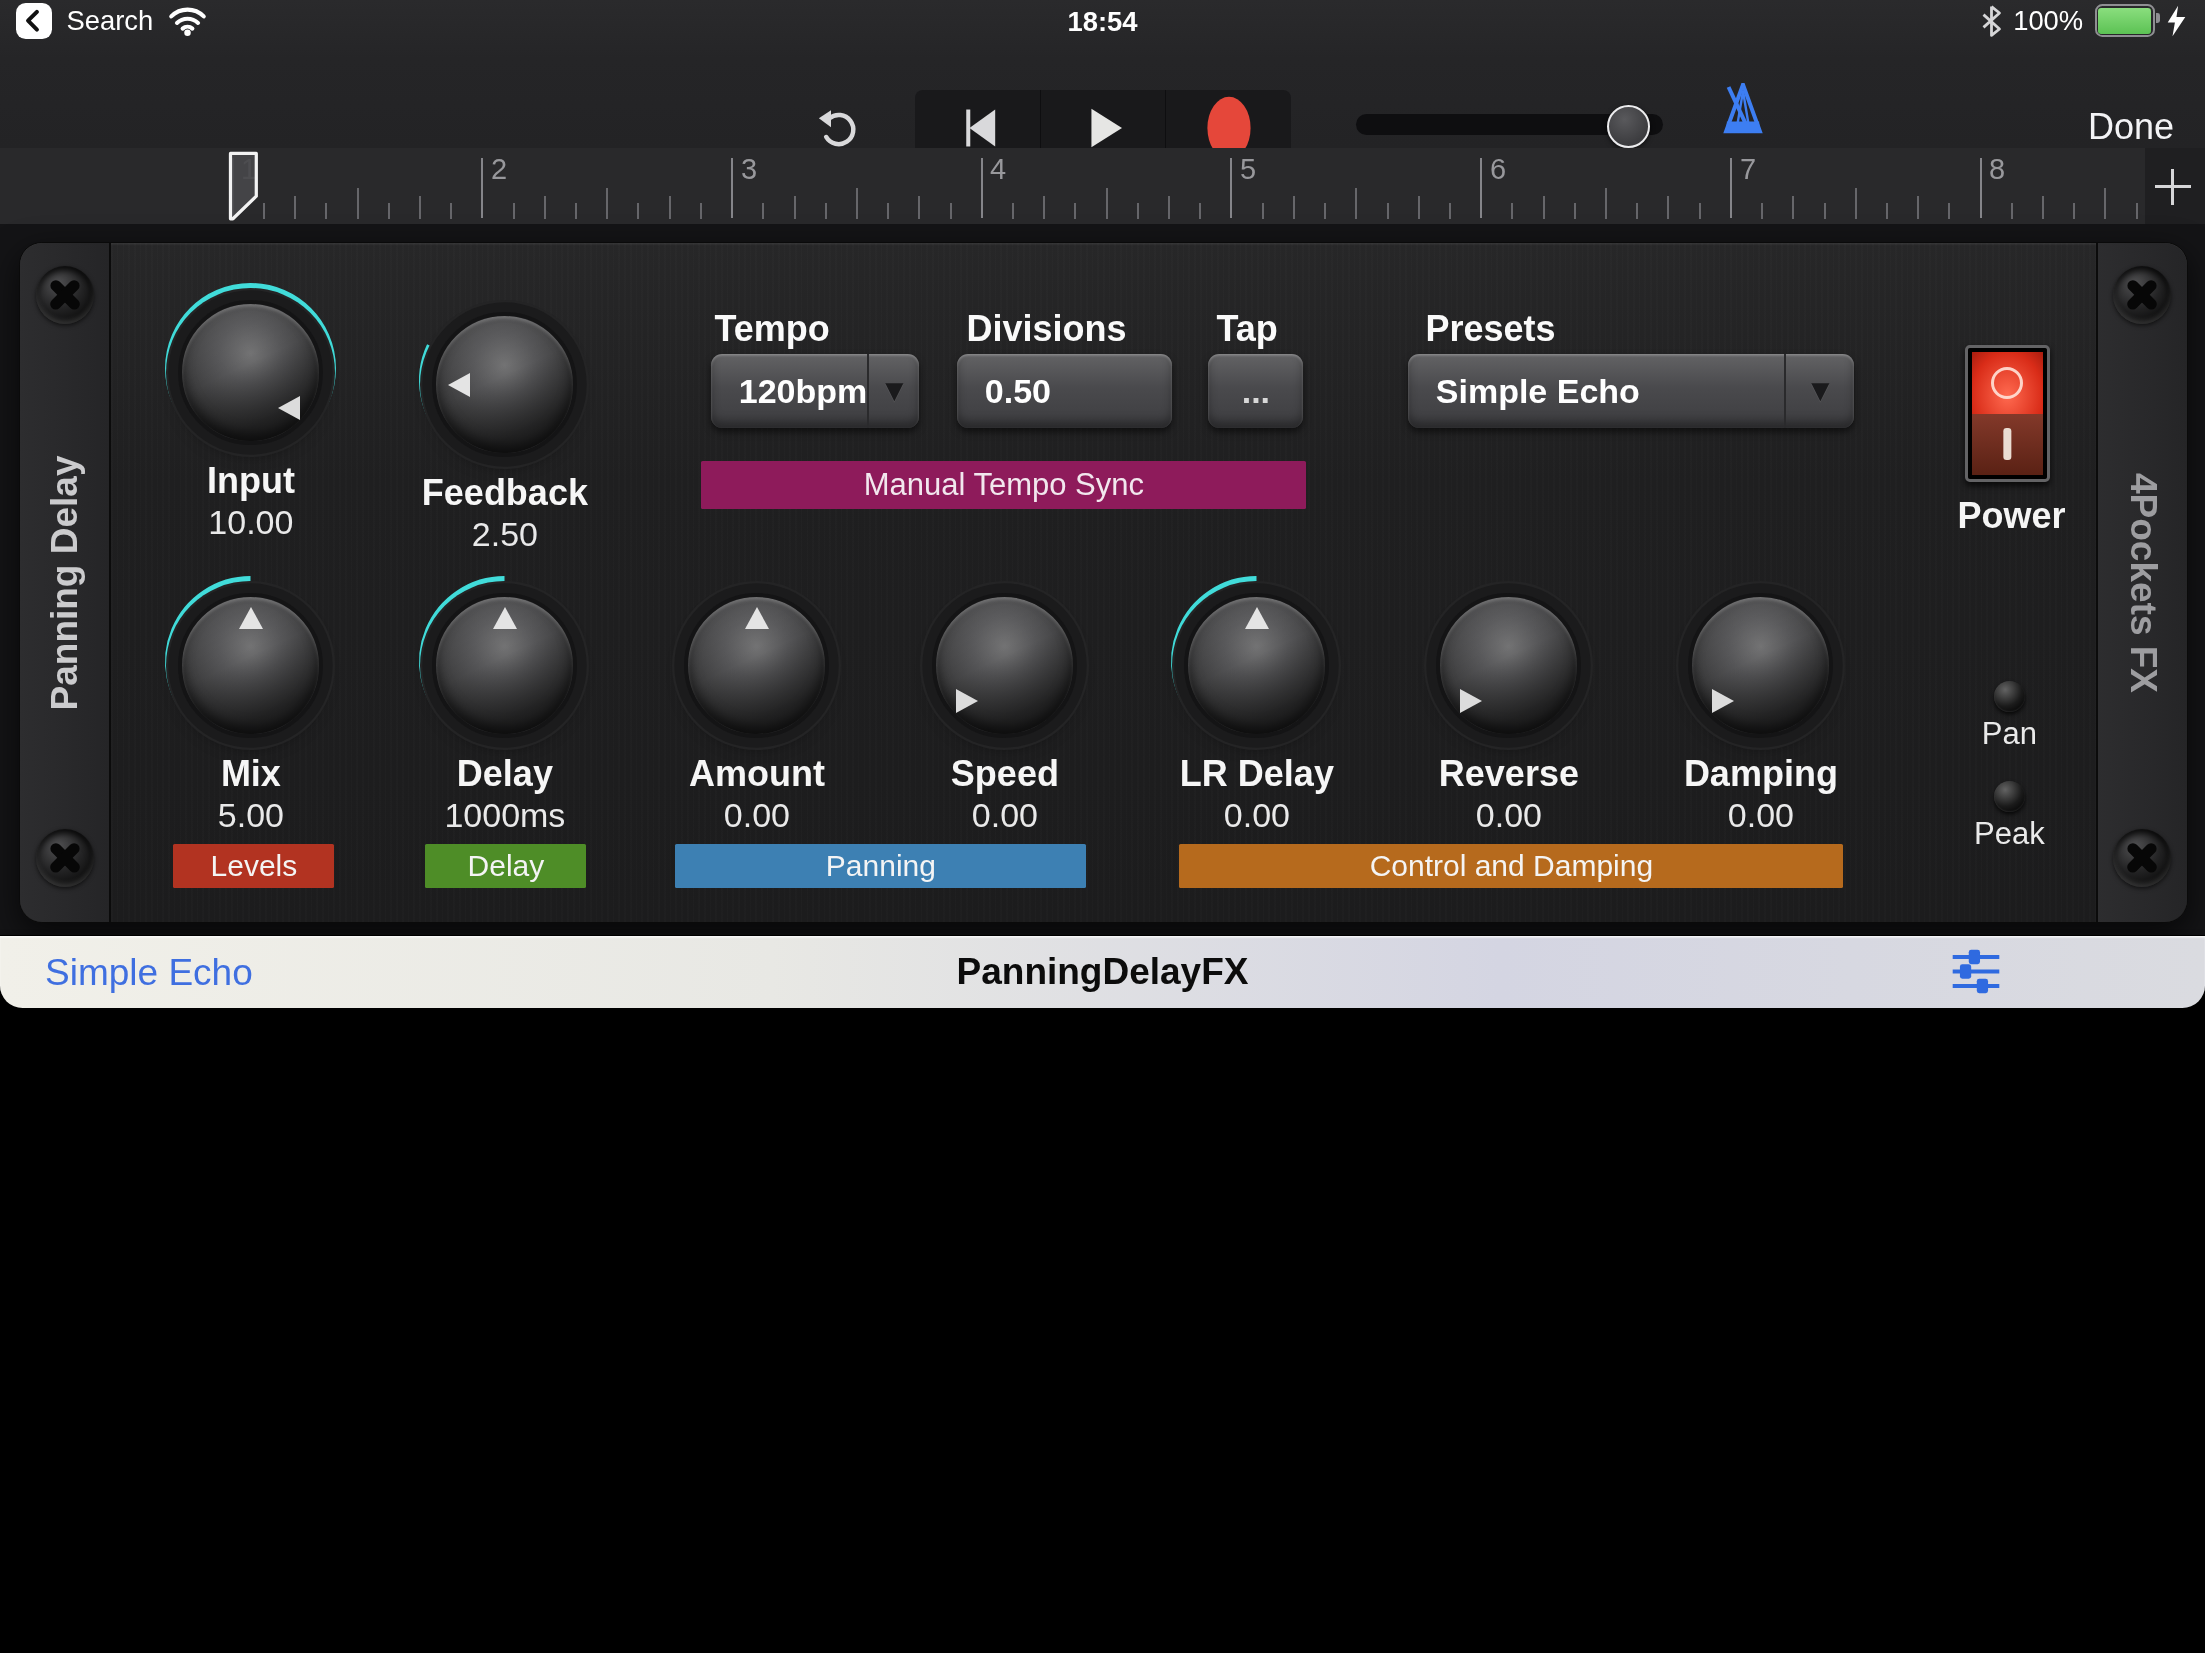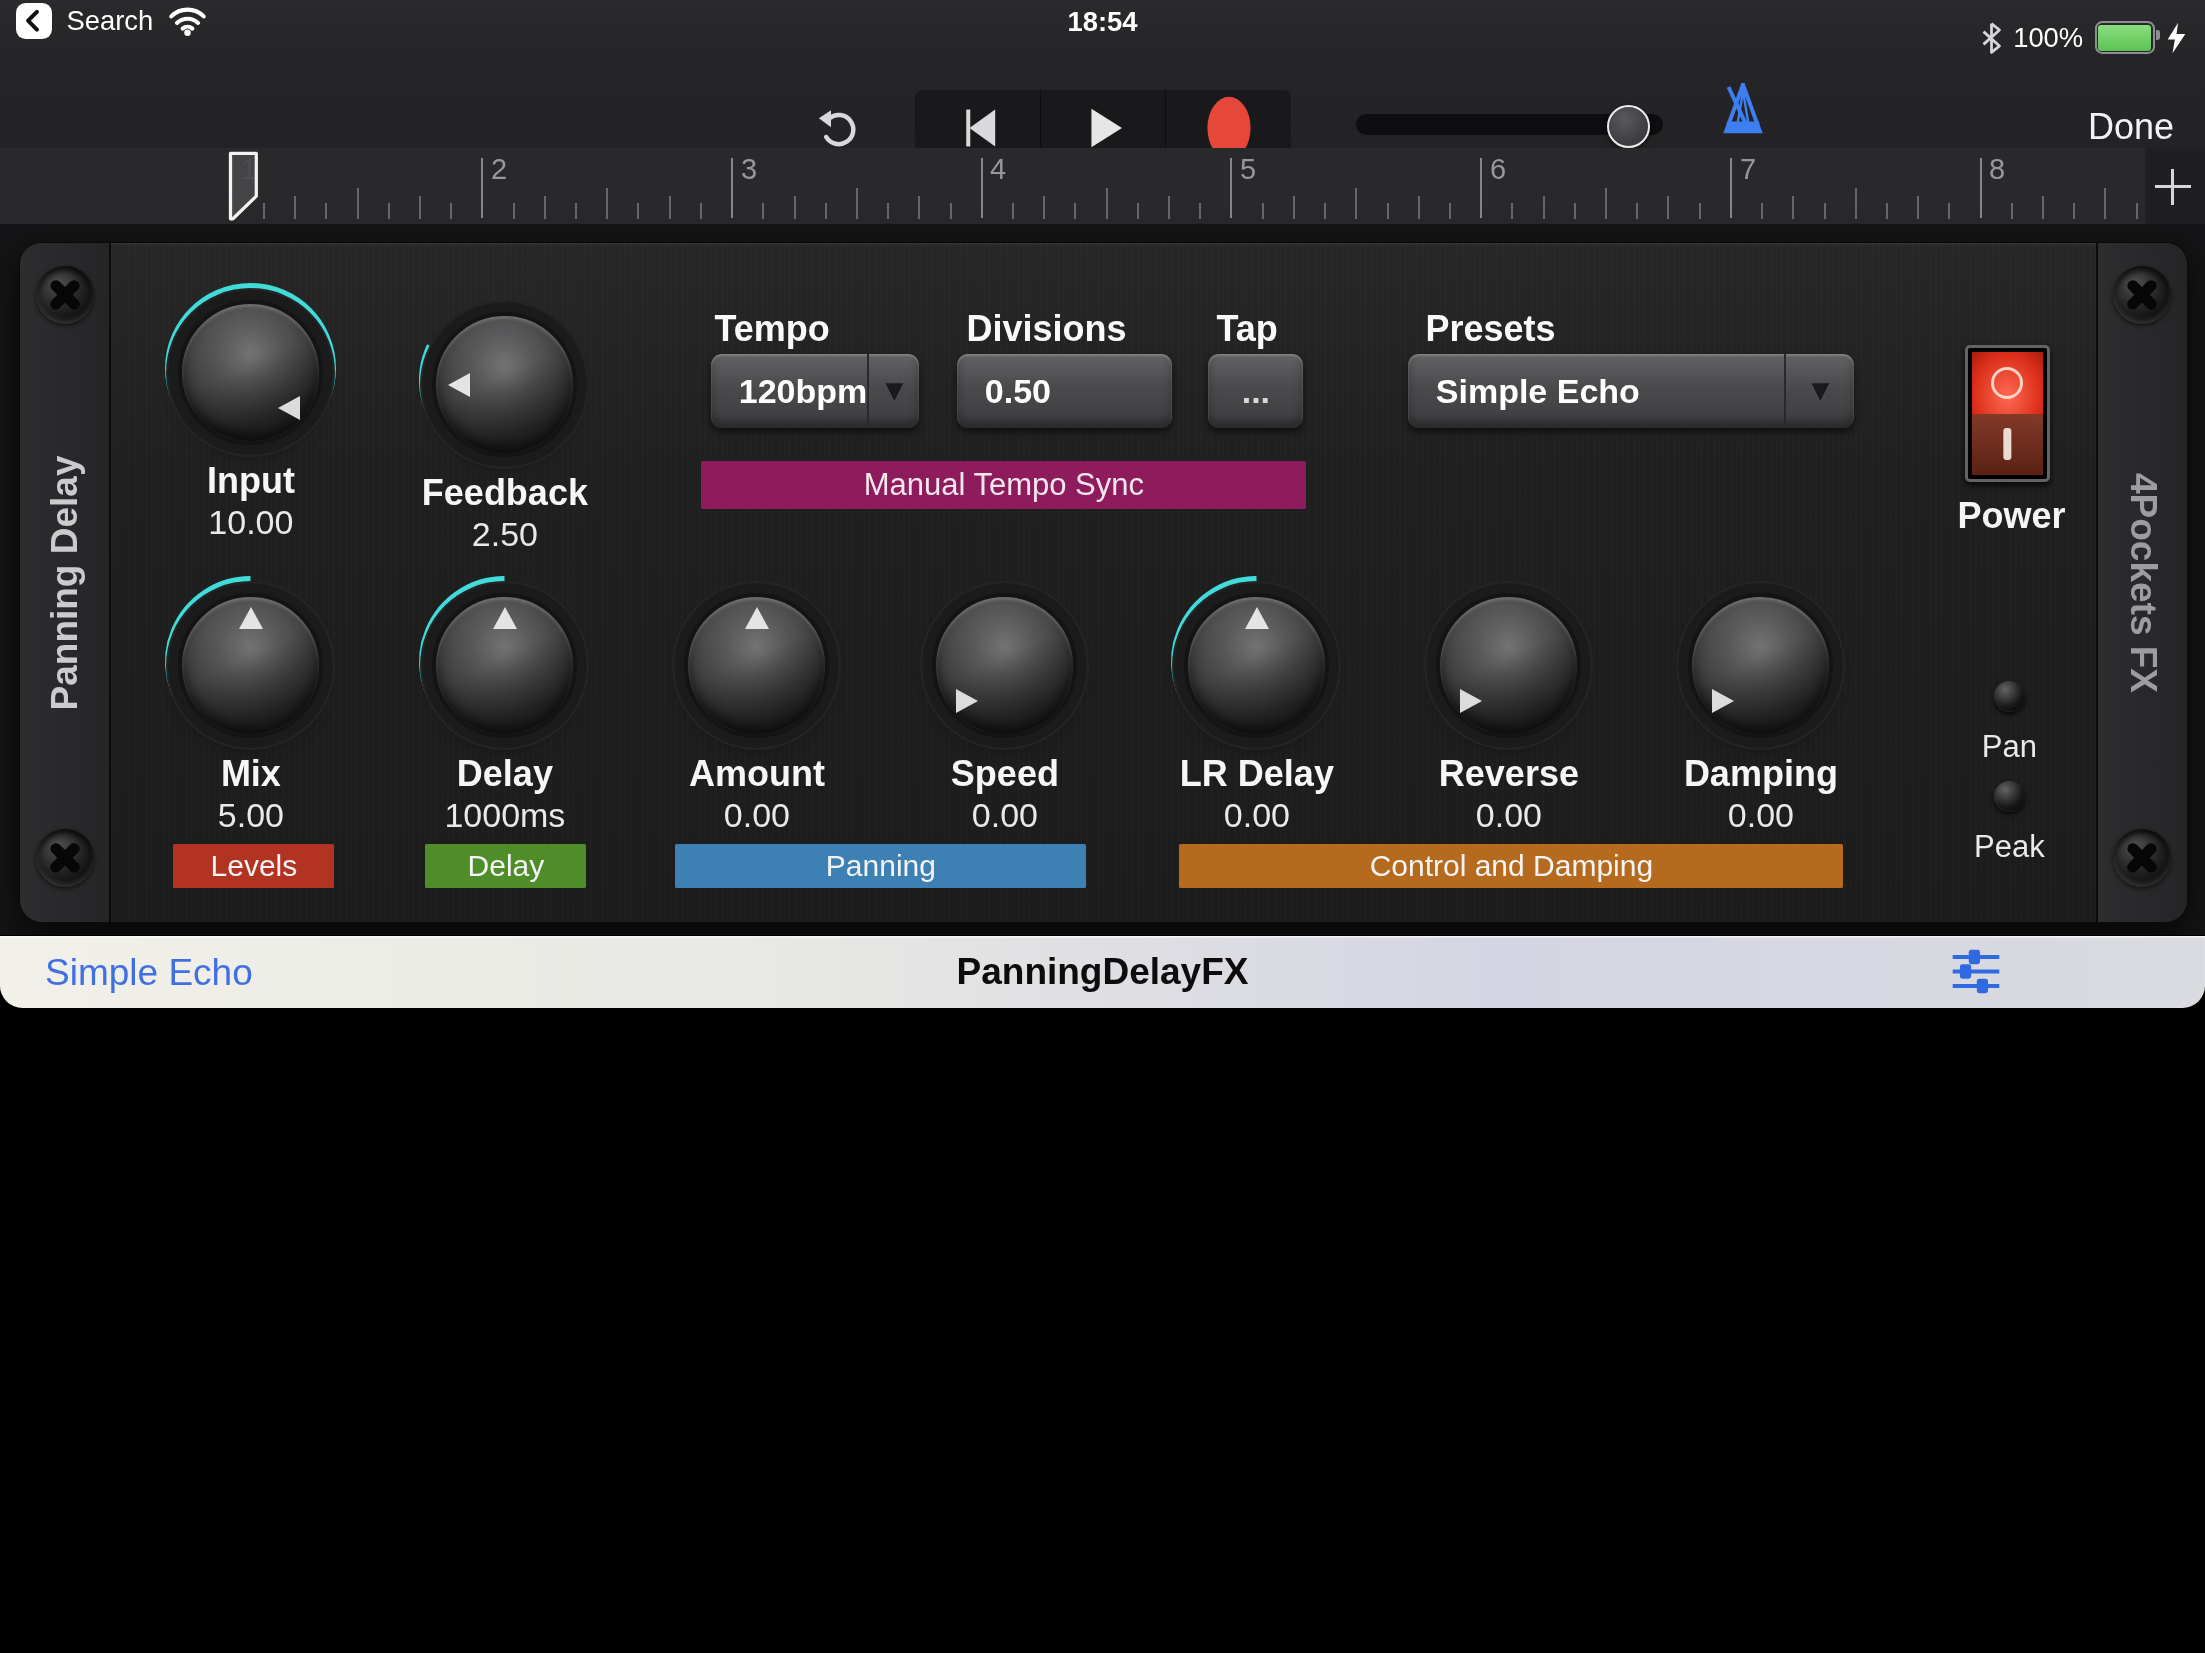--- a/index.html
+++ b/index.html
@@ -7,21 +7,21 @@
   .stage{position:absolute;inset:0;width:2205px;height:1653px;overflow:hidden;}
 
   
   .topbar{position:absolute;left:0;top:0;width:2205px;height:148px;
     background:linear-gradient(180deg,#2a2a2c,#252527 40%,#232325);}
   .statusbar{position:absolute;left:0;top:0;width:100%;height:42px;}
   .st-left{position:absolute;left:16px;top:2.4px;height:37px;display:flex;align-items:center;gap:14.5px;}
   .back-chip{width:36px;height:36px;background:#fff;border-radius:9.7px;display:flex;align-items:center;justify-content:center;}
   .st-text{color:#fff;font-size:27.4px;}
   .st-center{position:absolute;left:50%;top:5.7px;transform:translateX(-50%);color:#fff;font-size:27.4px;font-weight:600;}
-  .st-right{position:absolute;right:18px;top:19px;height:37px;display:flex;align-items:center;gap:11.3px;color:#fff;}
+  .st-right{position:absolute;right:18px;top:2px;height:37px;display:flex;align-items:center;gap:11.3px;color:#fff;}
   .battery{width:53px;height:26px;border:2.4px solid #8f8f93;border-radius:7.3px;padding:1.6px;position:relative;}
   .battery .fill{width:100%;height:100%;border-radius:3.2px;background:linear-gradient(180deg,#8ade7e,#5cc254);}
   .battery .tip{position:absolute;right:-7.3px;top:7.3px;width:4px;height:9.7px;background:#8f8f93;border-radius:0 2.4px 2.4px 0;}
 
   .transport{position:absolute;left:0;top:38px;width:100%;height:106px;}
   .undo-btn{position:absolute;left:814px;top:69px;}
   .tgroup{position:absolute;left:915px;top:52px;width:376px;height:76px;background:#19191b;border-radius:8px;display:flex;overflow:hidden;}
   .tcell{flex:1;display:flex;align-items:center;justify-content:center;}
   .tcell + .tcell{border-left:1.6px solid #0e0e10;}
   .vol-slider{position:absolute;left:1356px;top:76px;width:307px;height:21px;background:#0e0e10;border-radius:10.5px;}
@@ -107,21 +107,21 @@
     box-shadow:0 3.2px 6.5px rgba(0,0,0,.7), inset 0 0 3.2px #000;}
   .r-top{position:relative;height:50%;background:radial-gradient(ellipse at 50% 70%,#ff6a50,#d92c18 70%,#a81d0f);}
   .r-top .ring{position:absolute;left:50%;top:50%;transform:translate(-50%,-50%);width:26px;height:26px;border-radius:50%;border:3.2px solid rgba(255,226,216,.9);}
   .r-bot{position:relative;height:50%;background:linear-gradient(180deg,#83392a,#5a2114);}
   .r-bot .bar{position:absolute;left:50%;top:50%;transform:translate(-50%,-50%);width:7.3px;height:32px;border-radius:3.2px;background:#eadcd2;}
   .p-label{margin-top:13px;color:#f5f5f5;font-size:36px;font-weight:bold;}
   .led-item{position:absolute;left:1939px;width:100px;text-align:center;}
   .led{width:31px;height:31px;margin:0 auto;border-radius:50%;
     background:radial-gradient(circle at 36% 28%,#636363,#1b1b1b 55%,#050505 85%);
     box-shadow:0 2.4px 4px rgba(0,0,0,.8), 0 -0.8px 1.6px rgba(255,255,255,.1) inset;}
-  .led-label{margin-top:17px;color:#eaeaea;font-size:31px;}
+  .led-label{margin-top:4px;color:#eaeaea;font-size:31px;}
 
   
   .fxbar{position:absolute;left:0;top:936px;width:2205px;height:72px;border-radius:0 0 22.6px 22.6px;
     background:linear-gradient(90deg,#f1f0e9 0%,#e8e8e4 35%,#d4d5e2 68%,#dadbe0 100%);
     box-shadow:inset 0 1.6px 1.6px rgba(255,255,255,.8), 0 3.2px 8px rgba(0,0,0,.5);}
   .fx-preset{position:absolute;left:45px;top:16px;font-size:37px;color:#3f6fe0;}
   .fx-title{position:absolute;left:50%;top:15.3px;transform:translateX(-50%);font-size:37px;font-weight:bold;color:#0c0c0c;}
   .fx-icon{position:absolute;right:203px;top:13px;}
 
   

